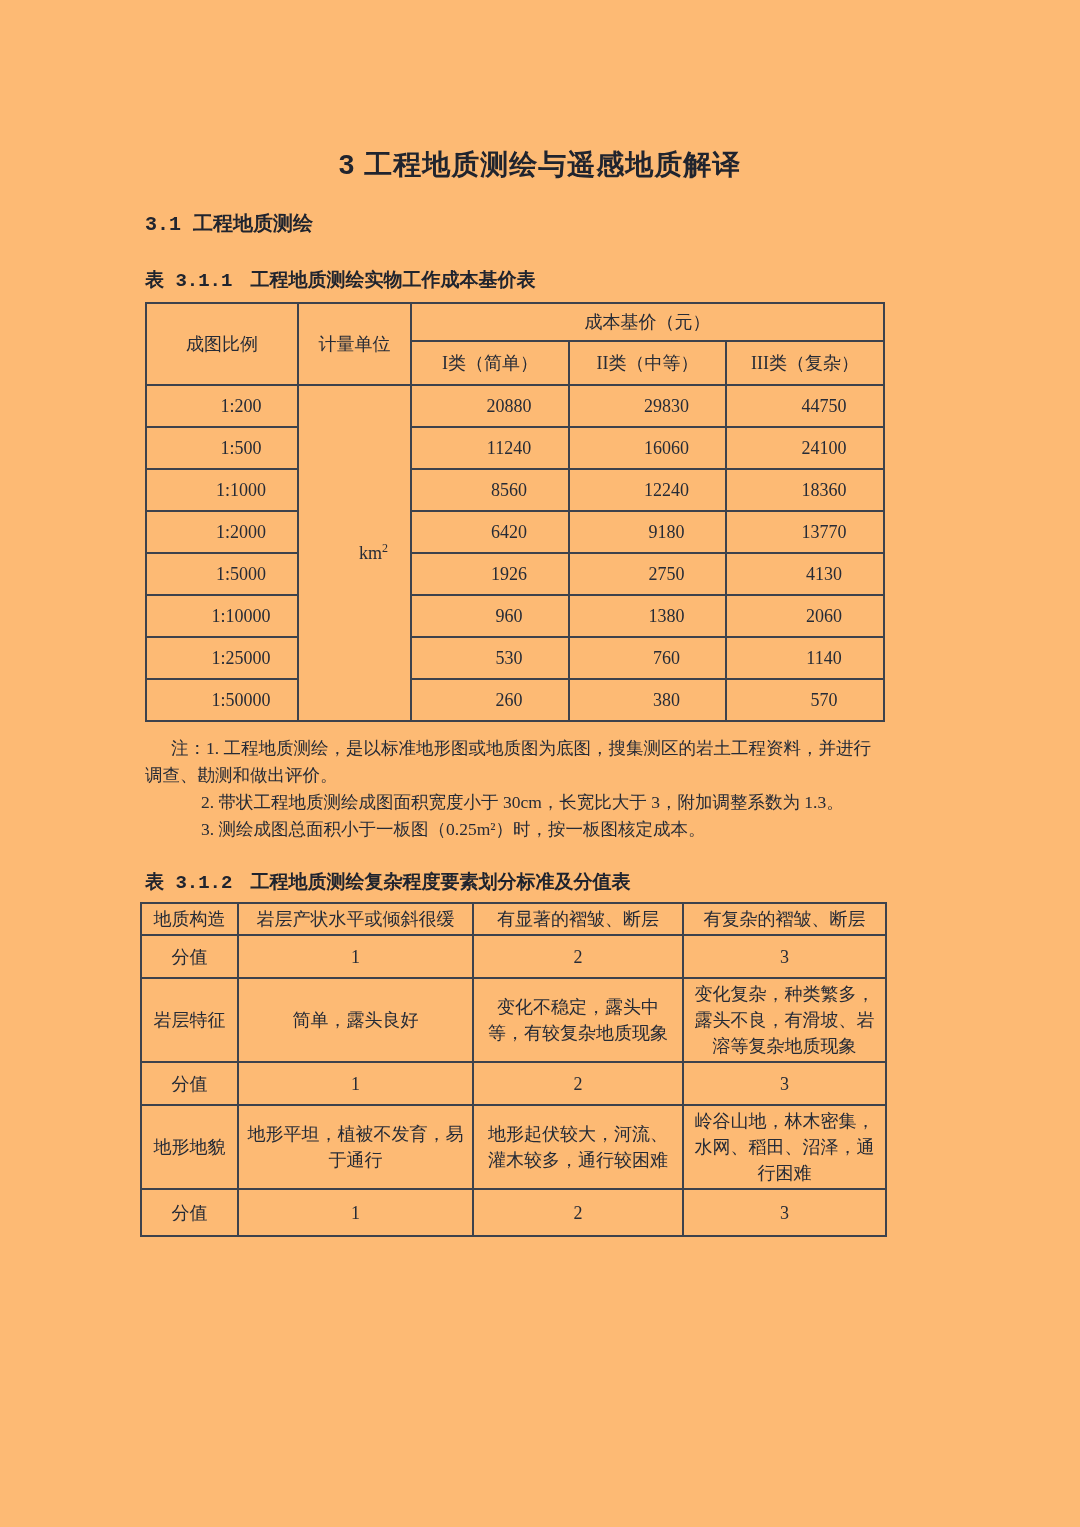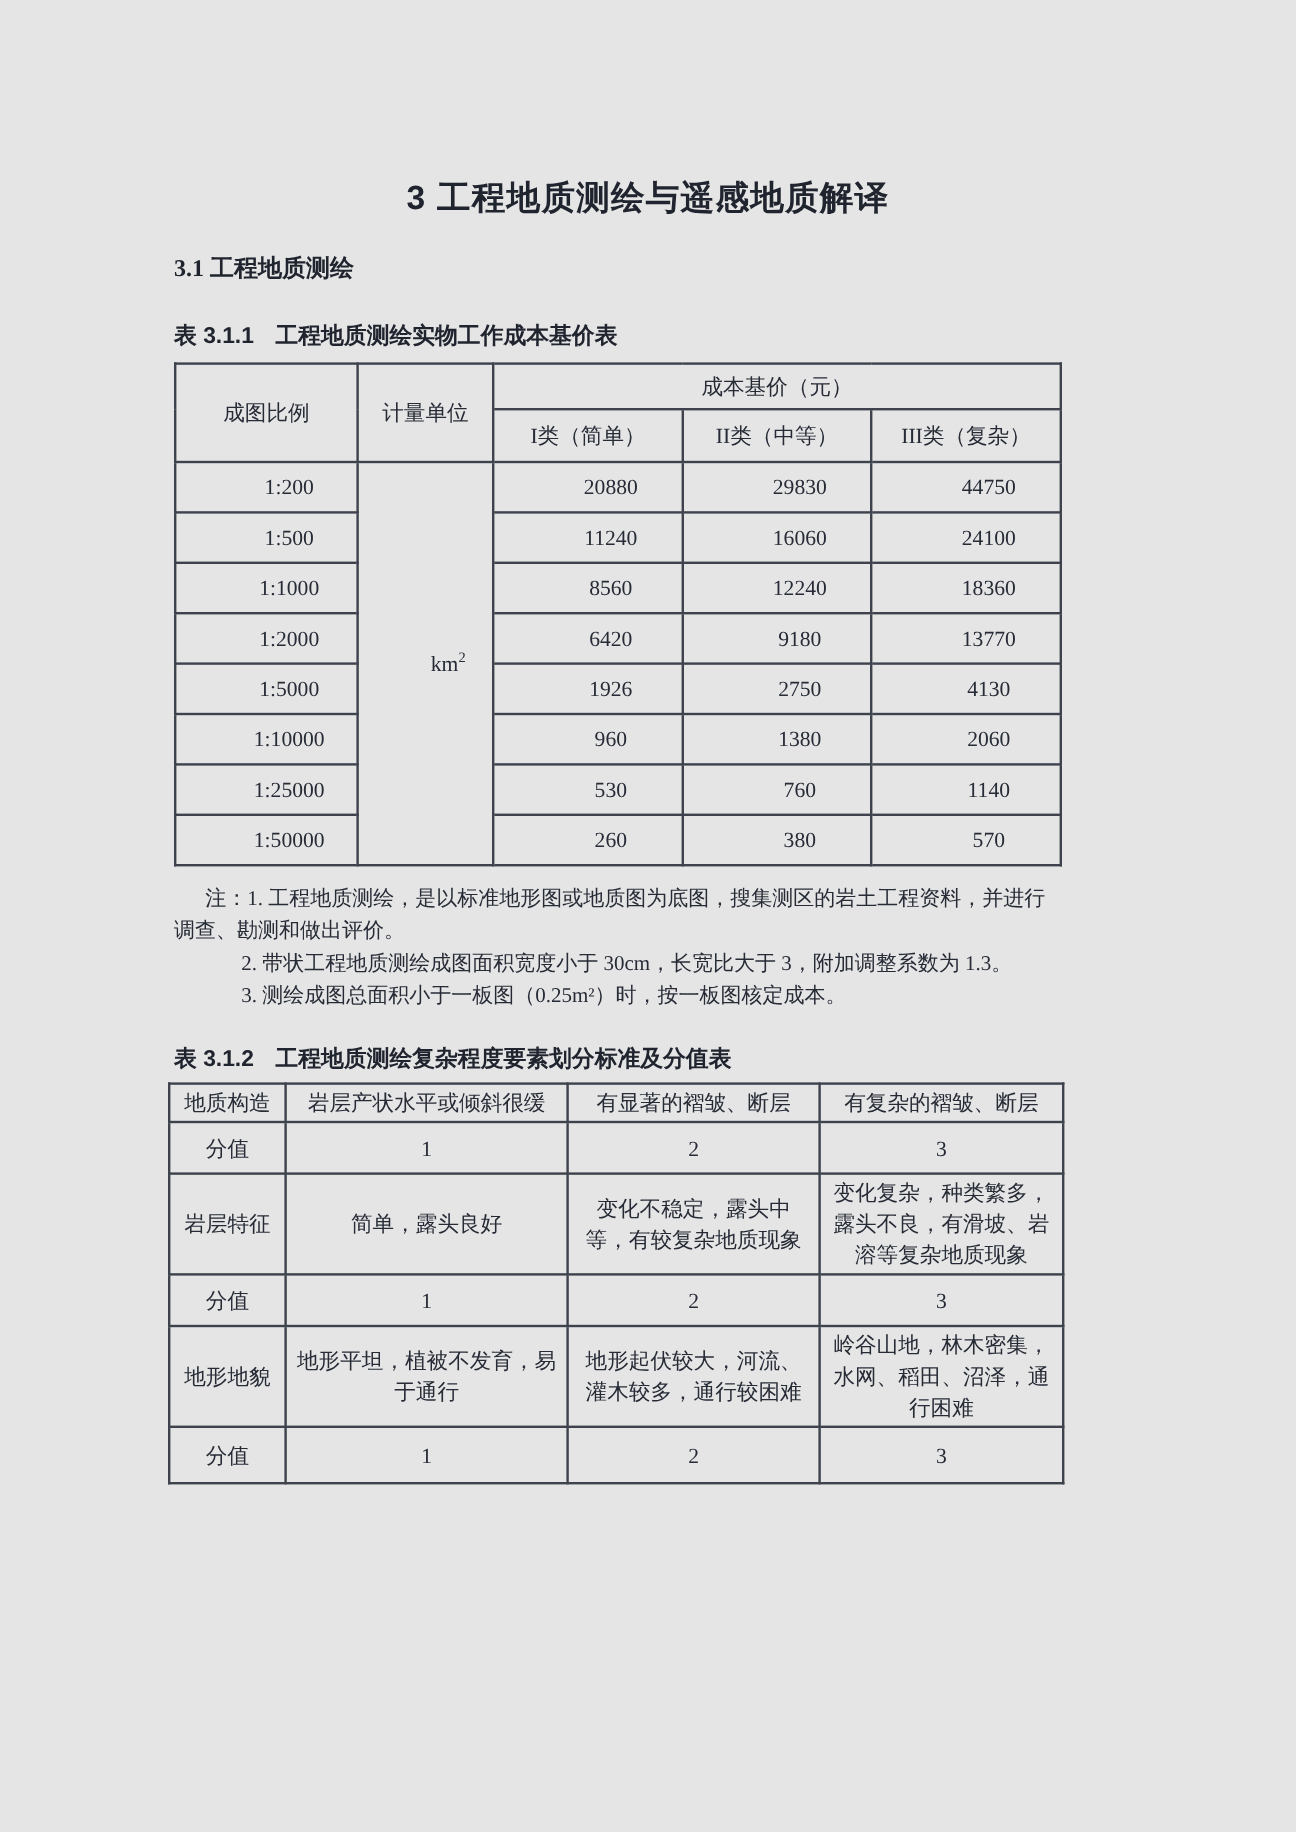--- a/index.html
+++ b/index.html
@@ -1,46 +1,46 @@
 <!DOCTYPE html>
 <html><head>
 <meta charset="utf-8">
 <style>
   html, body { margin: 0; padding: 0; background: #ffffff; }
   .page {
     position: relative;
     width: 1080px;
     height: 1527px;
     margin: 0 auto;
-    background: #e5e5e5;
+    background: #fdba74;
     color: #262b36;
     font-family: "Liberation Serif", "DejaVu Serif", serif;
     overflow: hidden;
     box-sizing: border-box;
   }
   .doc-title {
     margin: 0;
     padding-top: 146px;
     text-align: center;
     font-family: "Liberation Sans", "DejaVu Sans", sans-serif;
     font-size: 28px;
     font-weight: bold;
     letter-spacing: 1px;
     color: #20242e;
   }
   .section-heading {
     margin: 26px 0 0 145px;
-    font-family: Liberation Serif, serif;
+    font-family: Liberation Mono, monospace;
     font-size: 20px;
     font-weight: bold;
     color: #20242e;
   }
   .table-caption {
     margin: 30px 0 0 145px;
-    font-family: Liberation Sans, sans-serif;
+    font-family: Liberation Mono, monospace;
     font-size: 19px;
     font-weight: bold;
     color: #20242e;
   }
   .table-caption .cap-label { margin-right: 18px; }
   table {
     border-collapse: collapse;
     table-layout: fixed;
   }
   .t1 {

